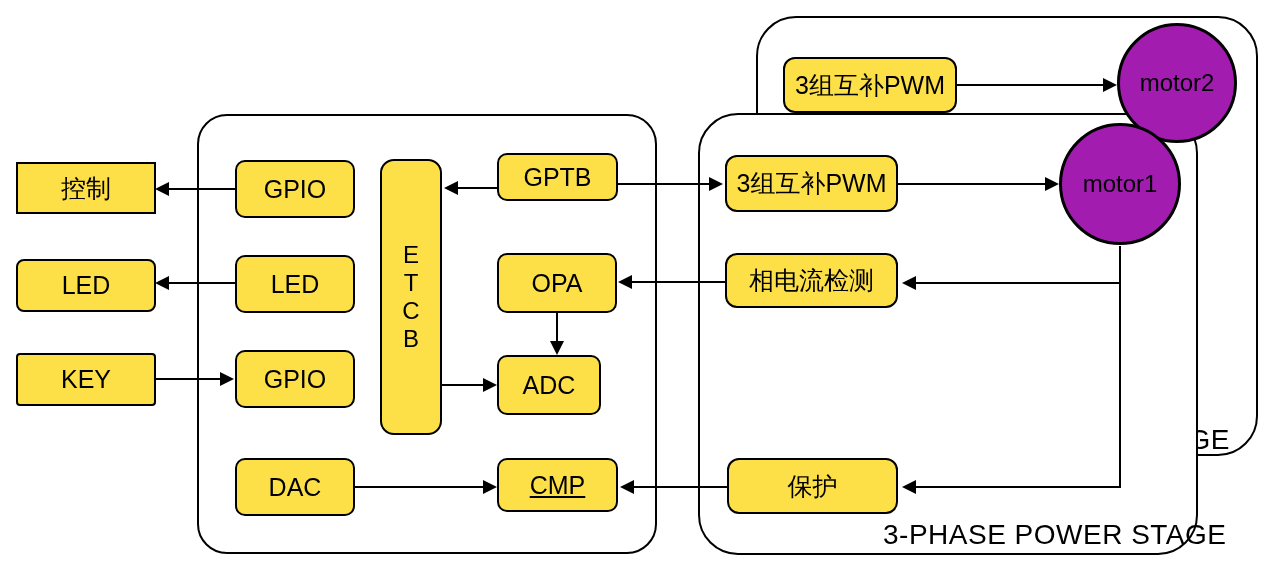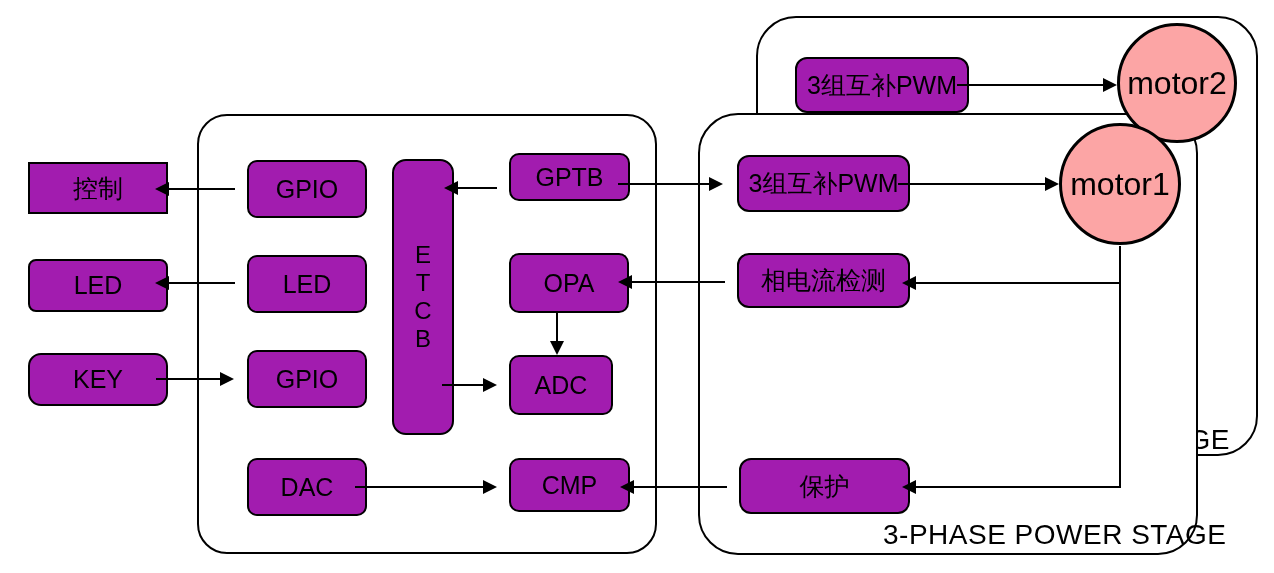--- a/index.html
+++ b/index.html
@@ -7,41 +7,40 @@
     position:relative;
     width:1274px;height:573px;
     background:#ffffff;
     font-family:"Liberation Sans", sans-serif;
     color:#000;
     overflow:hidden;
   }
   .box{
     position:absolute;
     border:2px solid #000;
-    background:#a21caf;
+    background:#fde047;
     border-radius:10px;
     display:flex;align-items:center;justify-content:center;
     font-size:25px;
     box-sizing:border-box;
     white-space:nowrap;
-    margin-left:12px;
   }
   .frame{
     position:absolute;
     border:2px solid #000;
     background:#fff;
     box-sizing:border-box;
   }
   .circle{
     position:absolute;
     border:3.5px solid #000;
-    background:#fca5a5;
+    background:#a21caf;
     border-radius:50%;
     display:flex;align-items:center;justify-content:center;
-    font-size:32px;
+    font-size:24px;
     box-sizing:border-box;
     z-index:7;
   }
   .hline{position:absolute;height:2px;background:#000;z-index:6;}
   .vline{position:absolute;width:2px;background:#000;z-index:6;}
   .arr{position:absolute;width:0;height:0;z-index:6;}
   .arr-l{border-top:7px solid transparent;border-bottom:7px solid transparent;border-right:14px solid #000;}
   .arr-r{border-top:7px solid transparent;border-bottom:7px solid transparent;border-left:14px solid #000;}
   .arr-d{border-left:7px solid transparent;border-right:7px solid transparent;border-top:14px solid #000;}
   .stage-label{
@@ -90,21 +89,21 @@
   </div>
 
   <div class="frame" style="left:197px;top:114px;width:460px;height:440px;border-radius:30px;z-index:1;"></div>
 
   <div class="box" style="left:16px;top:162px;width:140px;height:52px;border-radius:0;z-index:4;">
     <span>控制</span>
   </div>
   <div class="box" style="left:16px;top:259px;width:140px;height:53px;border-radius:8px;z-index:4;">
     <span>LED</span>
   </div>
-  <div class="box" style="left:16px;top:353px;width:140px;height:53px;border-radius:13px;z-index:4;">
+  <div class="box" style="left:16px;top:353px;width:140px;height:53px;border-radius:4px;z-index:4;">
     <span>KEY</span>
   </div>
 
   <div class="box" style="left:235px;top:160px;width:120px;height:58px;z-index:4;">
     <span>GPIO</span>
   </div>
   <div class="box" style="left:235px;top:255px;width:120px;height:58px;z-index:4;">
     <span>LED</span>
   </div>
   <div class="box" style="left:235px;top:350px;width:120px;height:58px;z-index:4;">
@@ -125,21 +124,21 @@
 
   <div class="box" style="left:497px;top:153px;width:121px;height:48px;z-index:4;">
     <span>GPTB</span>
   </div>
   <div class="box" style="left:497px;top:253px;width:120px;height:60px;z-index:4;">
     <span>OPA</span>
   </div>
   <div class="box" style="left:497px;top:355px;width:104px;height:60px;z-index:4;">
     <span>ADC</span>
   </div>
-  <div class="box" style="left:497px;top:458px;width:121px;height:54px;z-index:4;">
+  <div class="box" style="left:497px;top:458px;width:121px;height:54px;z-index:4;text-decoration:underline;">
     <span>CMP</span>
   </div>
 
   <div class="hline" style="left:168px;top:188px;width:67px;"></div>
   <div class="arr arr-l" style="left:155px;top:182px;"></div>
 
   <div class="hline" style="left:168px;top:282px;width:67px;"></div>
   <div class="arr arr-l" style="left:155px;top:276px;"></div>
 
   <div class="hline" style="left:156px;top:378px;width:64px;"></div>

